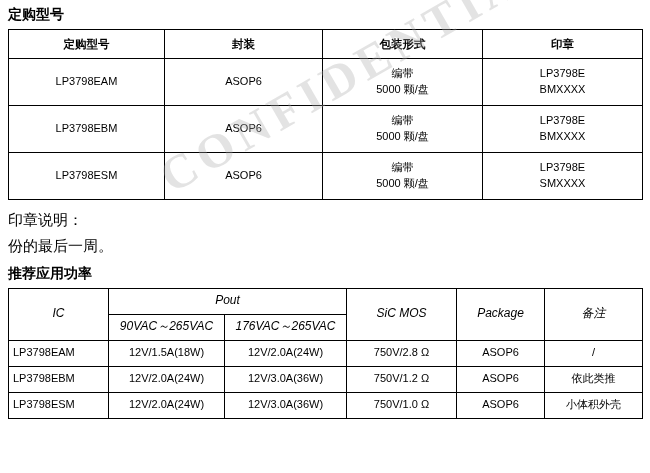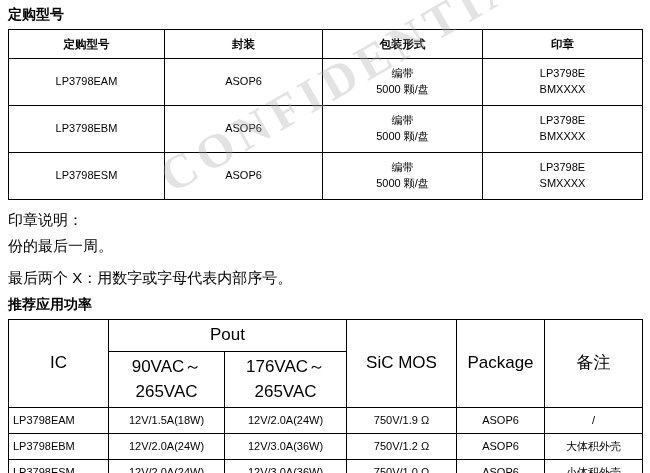--- a/index.html
+++ b/index.html
@@ -90,22 +90,23 @@
     padding: 0;
   }
   .notes p.gap {
     margin-top: 7px;
   }
   table.power {
     margin-top: 2px;
   }
   table.power th {
     font-weight: normal;
-    font-size: 17px;
+    font-size: 12px;
     height: 19px;
+    font-style: italic;
   }
   table.power td {
     height: 19px;
     font-size: 11px;
   }
   table.power .ic-col {
     text-align: left;
     padding-left: 4px;
   }
   .sec2 {
@@ -174,21 +175,20 @@
             <span>LP3798E</span>
             <span>SMXXXX</span>
           </td>
         </tr>
       </tbody>
     </table>
 
     <div class="notes">
       <p>印章说明：</p>
       <p>份的最后一周。</p>
-      <p class="gap">最后两个 X：用数字或字母代表内部序号。</p>
     </div>
 
     <h2 class="section-title sec2">推荐应用功率</h2>
 
     <table class="grid power">
       <colgroup>
         <col style="width:100px">
         <col style="width:116px">
         <col style="width:122px">
         <col style="width:110px">
@@ -206,31 +206,31 @@
         <tr>
           <th>90VAC～265VAC</th>
           <th>176VAC～265VAC</th>
         </tr>
       </thead>
       <tbody>
         <tr>
           <td class="ic-col">LP3798EAM</td>
           <td>12V/1.5A(18W)</td>
           <td>12V/2.0A(24W)</td>
-          <td>750V/1.9 Ω</td>
+          <td>750V/2.8 Ω</td>
           <td>ASOP6</td>
           <td>/</td>
         </tr>
         <tr>
           <td class="ic-col">LP3798EBM</td>
           <td>12V/2.0A(24W)</td>
           <td>12V/3.0A(36W)</td>
           <td>750V/1.2 Ω</td>
           <td>ASOP6</td>
-          <td>大体积外壳</td>
+          <td>依此类推</td>
         </tr>
         <tr>
           <td class="ic-col">LP3798ESM</td>
           <td>12V/2.0A(24W)</td>
           <td>12V/3.0A(36W)</td>
           <td>750V/1.0 Ω</td>
           <td>ASOP6</td>
           <td>小体积外壳</td>
         </tr>
       </tbody>

